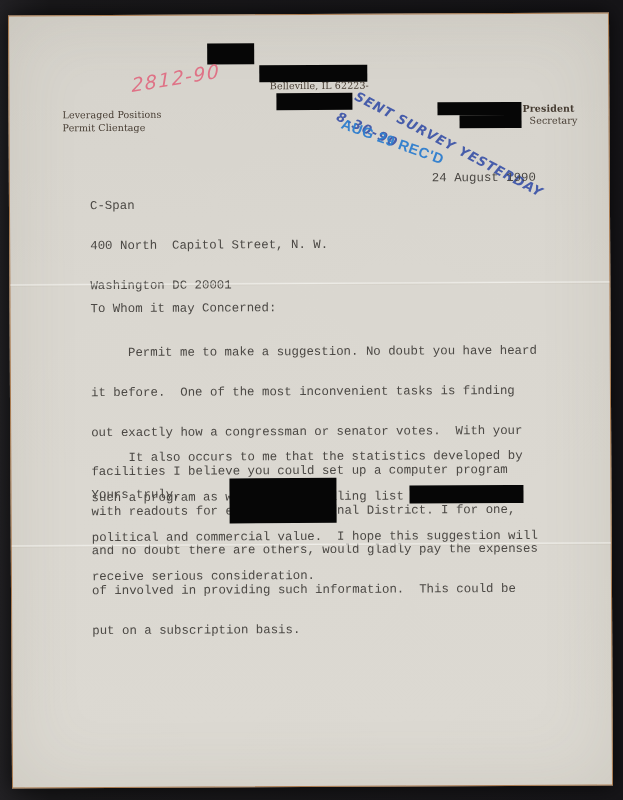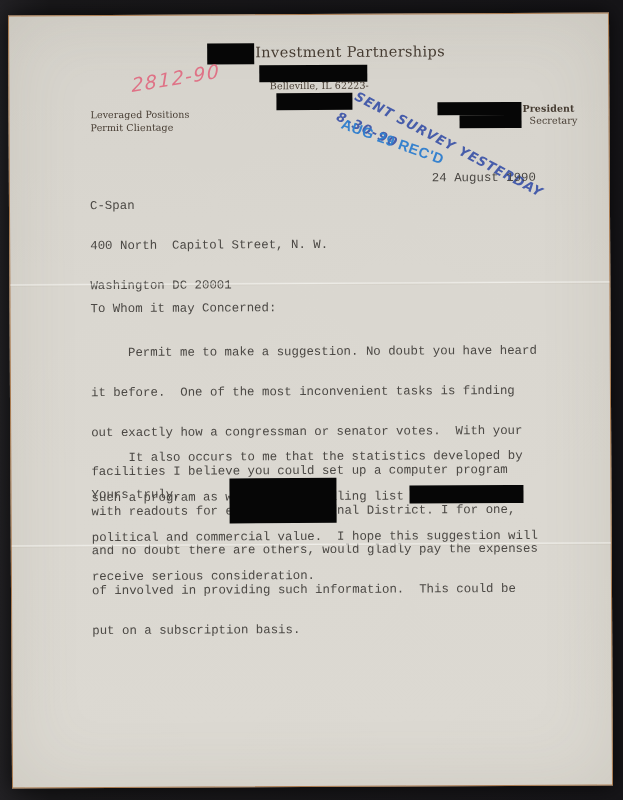--- a/index.html
+++ b/index.html
@@ -54,28 +54,27 @@
     background:linear-gradient(180deg,rgba(255,255,252,0) 0%,rgba(255,255,252,.55) 50%,rgba(160,150,130,.18) 100%);
   }
 </style>
 </head>
 <body>
 
 <div class="scene">
   <div class="paper">
 
     <div class="redact" style="left:198px;top:28px;width:47px;height:21px;"></div>
-    <div class="abs lh lh-title" style="left:246px;top:29px;">Investment Partnerships</div>
 
     <div class="redact" style="left:250px;top:50px;width:108px;height:17px;"></div>
     <div class="abs lh lh-small" style="left:250px;top:65px;width:120px;text-align:center;">Belleville, IL 62223-5812</div>
 
     <div class="redact" style="left:267px;top:78px;width:76px;height:17px;"></div>
 
-    <div class="abs lh lh-small" style="left:53px;top:93px;margin-left:28px;">
+    <div class="abs lh lh-small" style="left:53px;top:93px;">
       <div>Leveraged Positions</div>
       <div>Permit Clientage</div>
     </div>
 
     <div class="redact" style="left:428px;top:88px;width:84px;height:13px;"></div>
     <div class="abs lh lh-small" style="left:513px;top:89px;font-weight:bold;">President</div>
     <div class="redact" style="left:450px;top:101px;width:62px;height:13px;"></div>
     <div class="abs lh lh-small" style="left:513px;top:101px;margin-left:7px;">Secretary</div>
 
     <div class="abs pink-hand" style="left:122px;top:58px;">2812-90</div>

